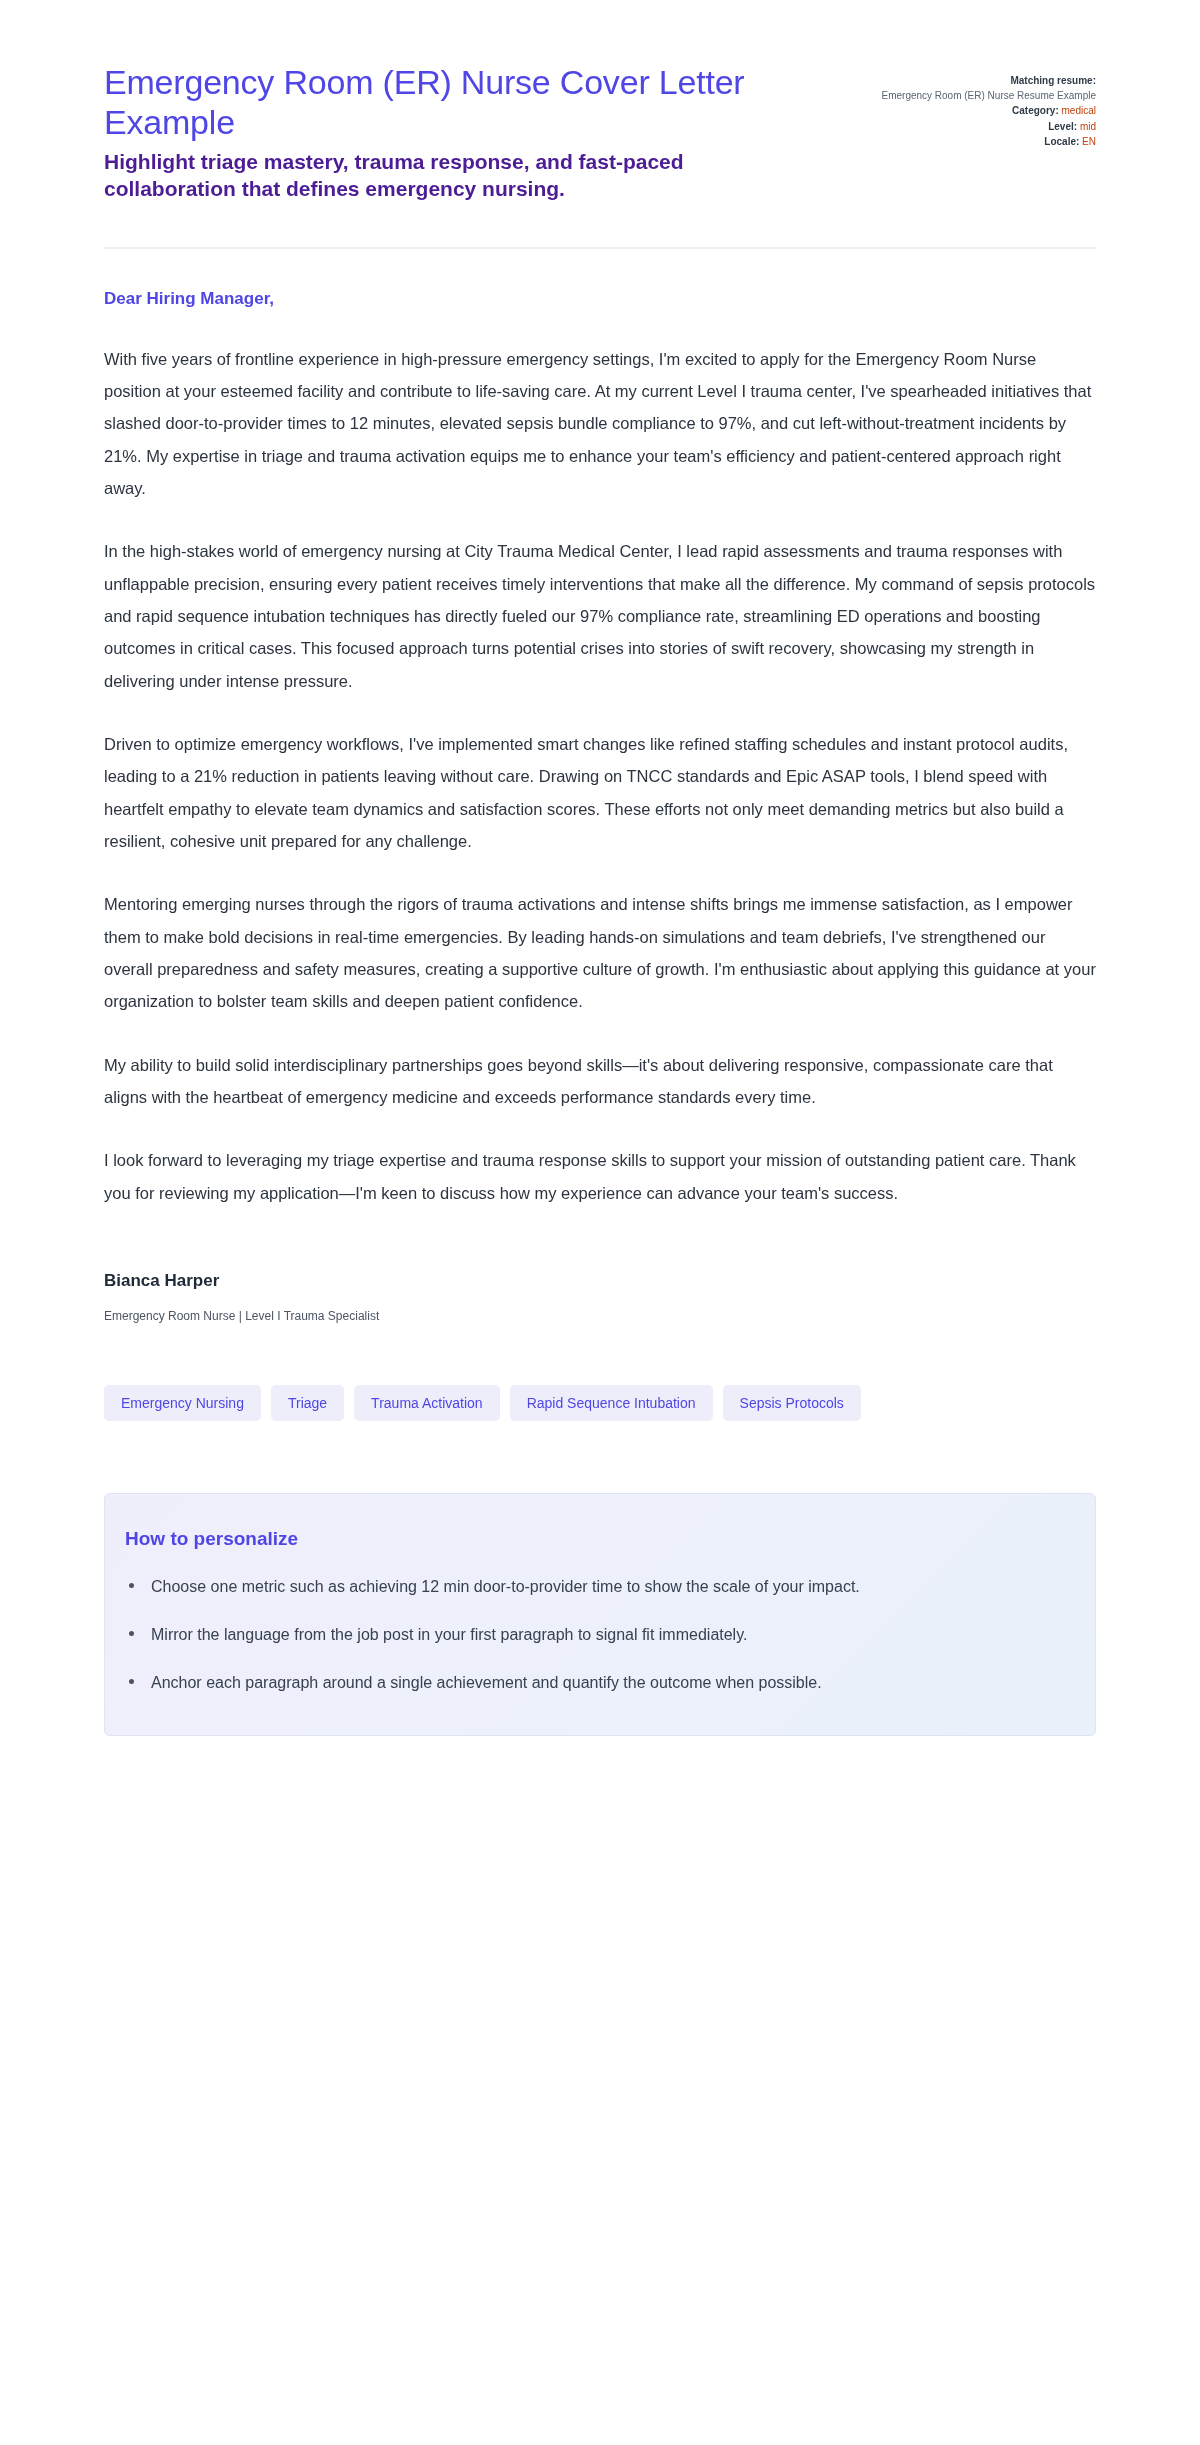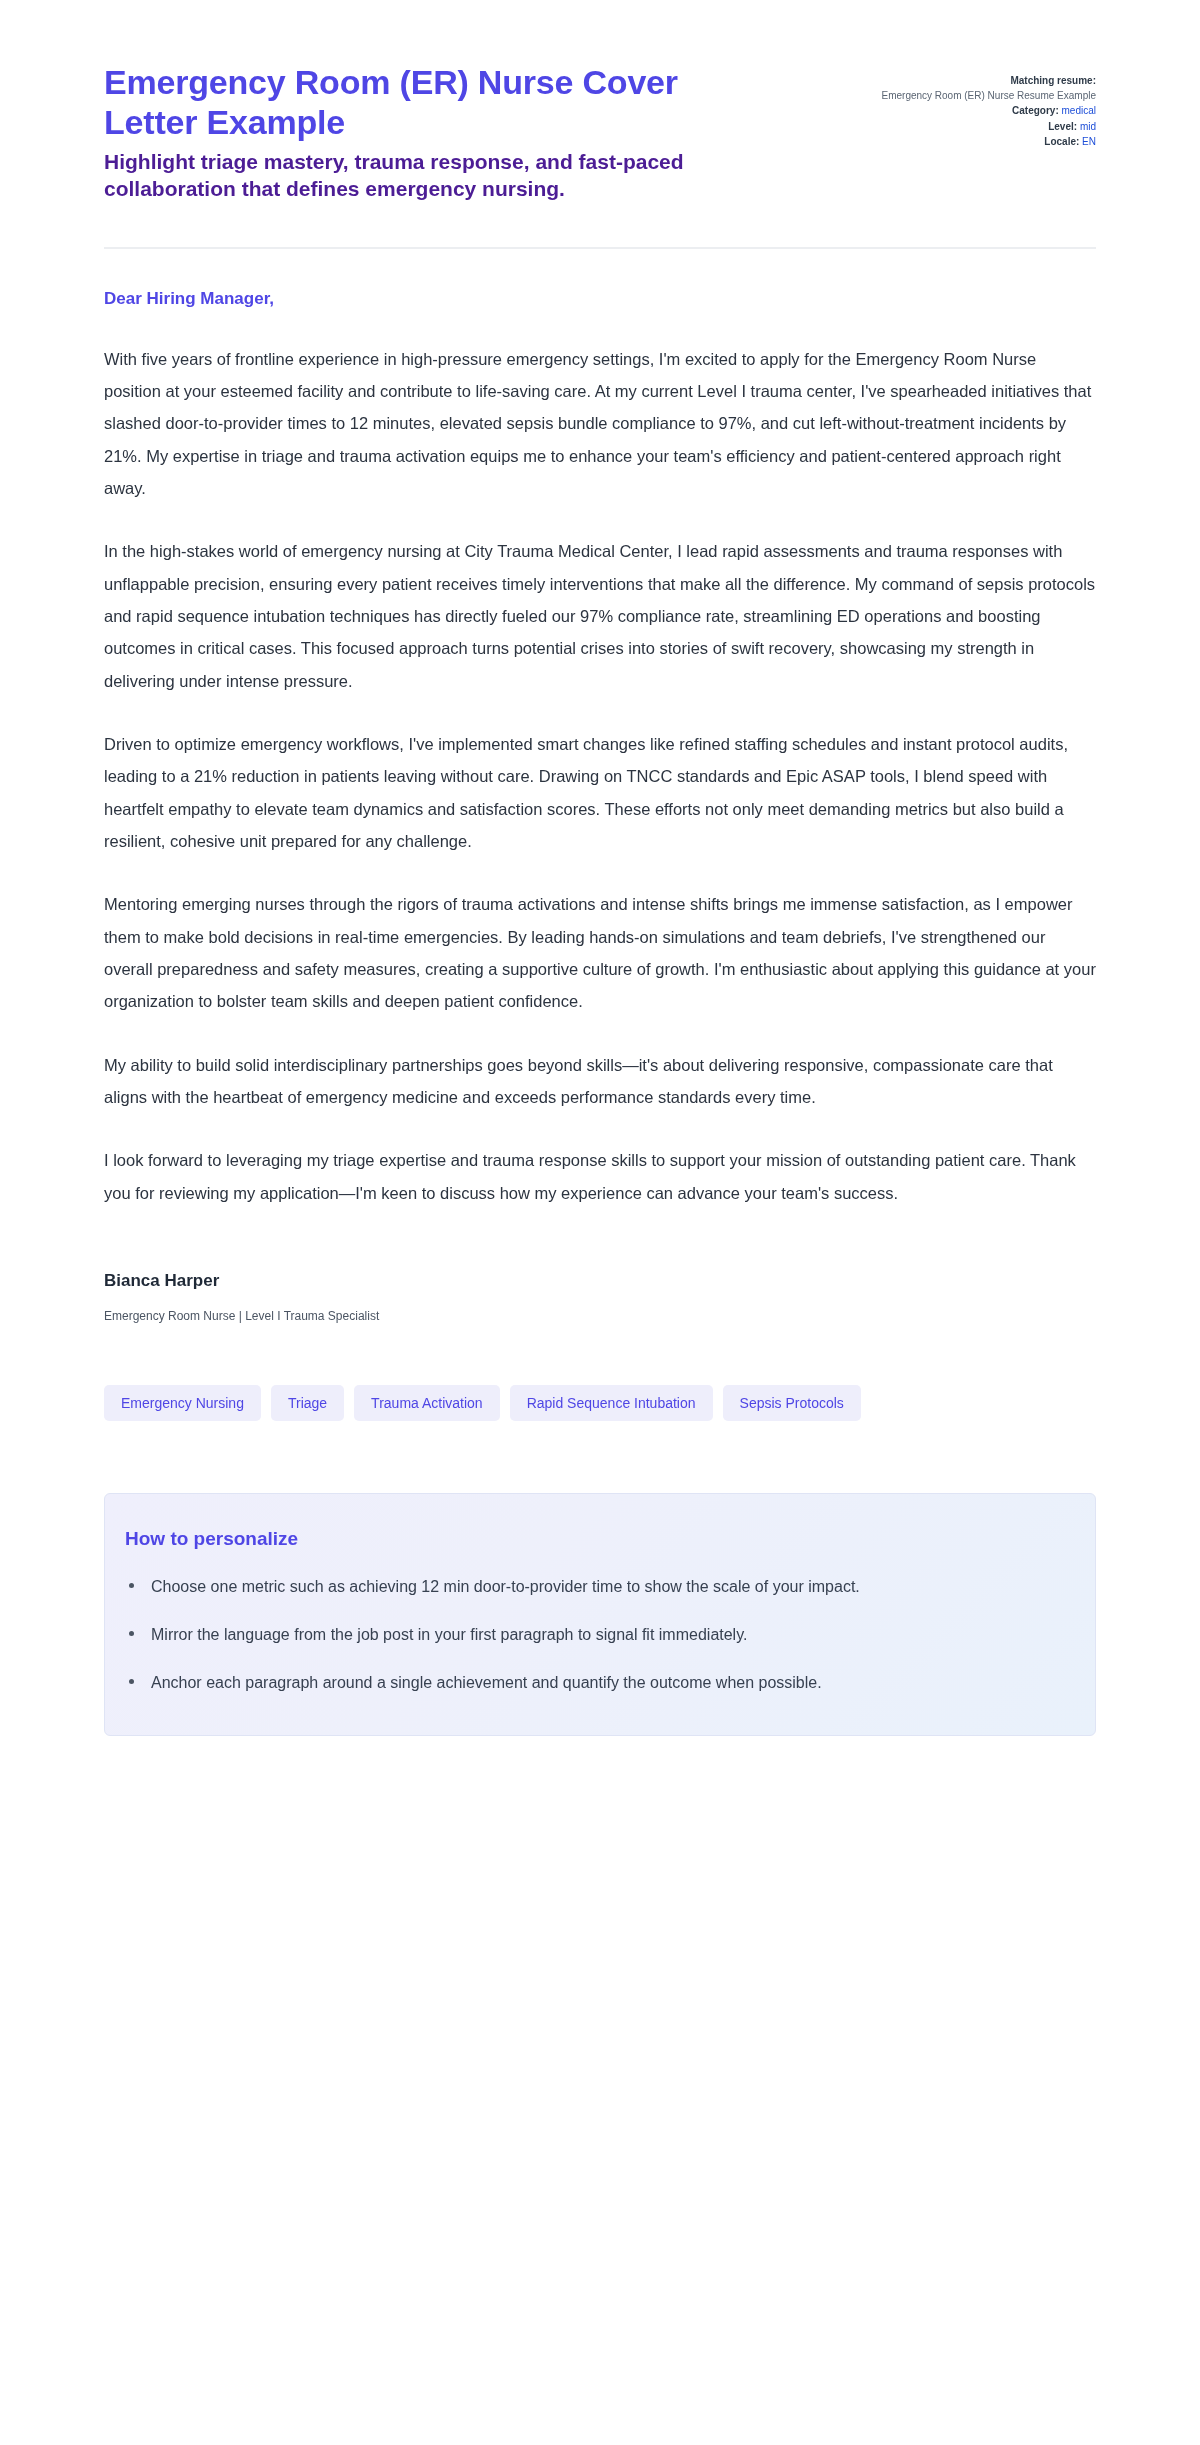--- a/index.html
+++ b/index.html
@@ -33,21 +33,21 @@
     align-items: flex-start;
     justify-content: space-between;
   }
   .header-left {
     width: 700px;
     flex: 0 0 auto;
   }
   .doc-title {
     font-size: 34px;
     line-height: 1.19;
-    font-weight: bold;
+    font-weight: normal;
     color: #4f46e5;
     margin: 0 0 6px 0;
     letter-spacing: -0.2px;
     max-width: 650px;
   }
   .doc-subtitle {
     font-size: 21px;
     line-height: 1.28;
     font-weight: bold;
     color: #4c1d95;
@@ -64,21 +64,21 @@
     padding-top: 12px;
   }
   .header-meta .meta-row {
     margin-bottom: 1px;
   }
   .header-meta .meta-label {
     font-weight: bold;
     color: #2f3b49;
   }
   .header-meta .meta-value {
-    color: #1d4ed8;
+    color: #c2410c;
   }
   .meta-resume-value {
     display: block;
     color: #5a6573;
   }
 
   
   .divider {
     border: 0;
     border-top: 2px solid #eceef1;

